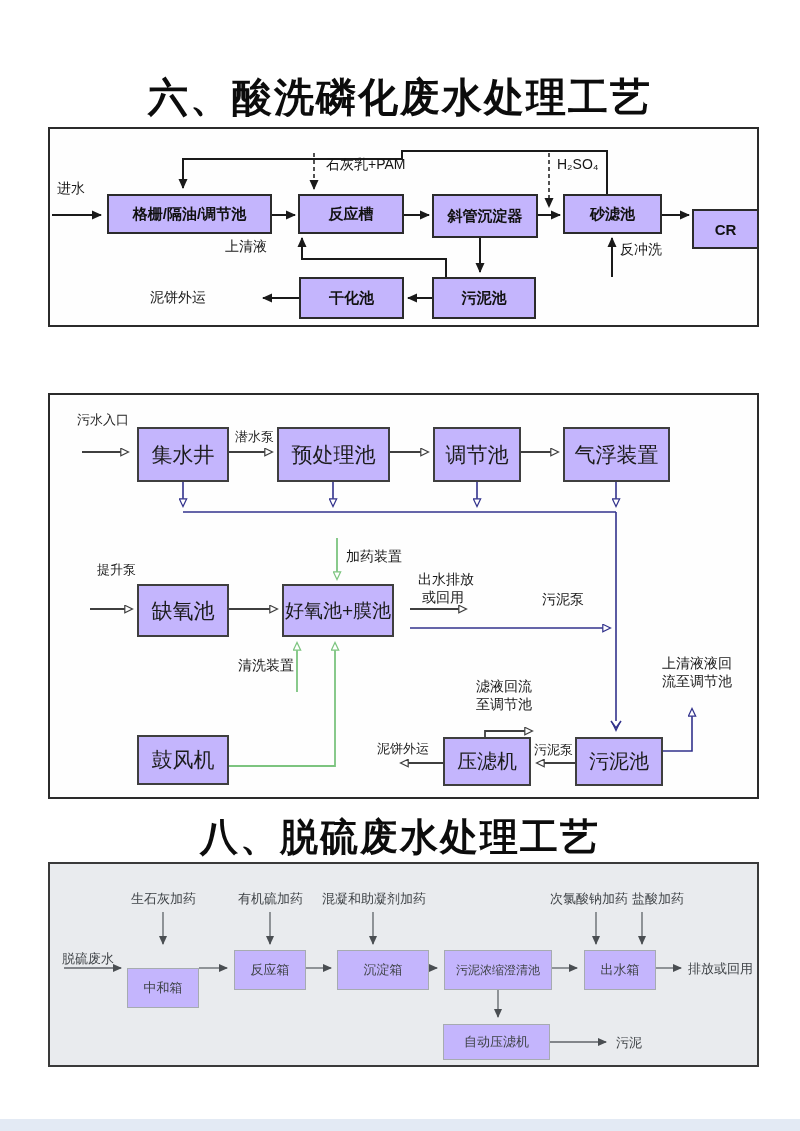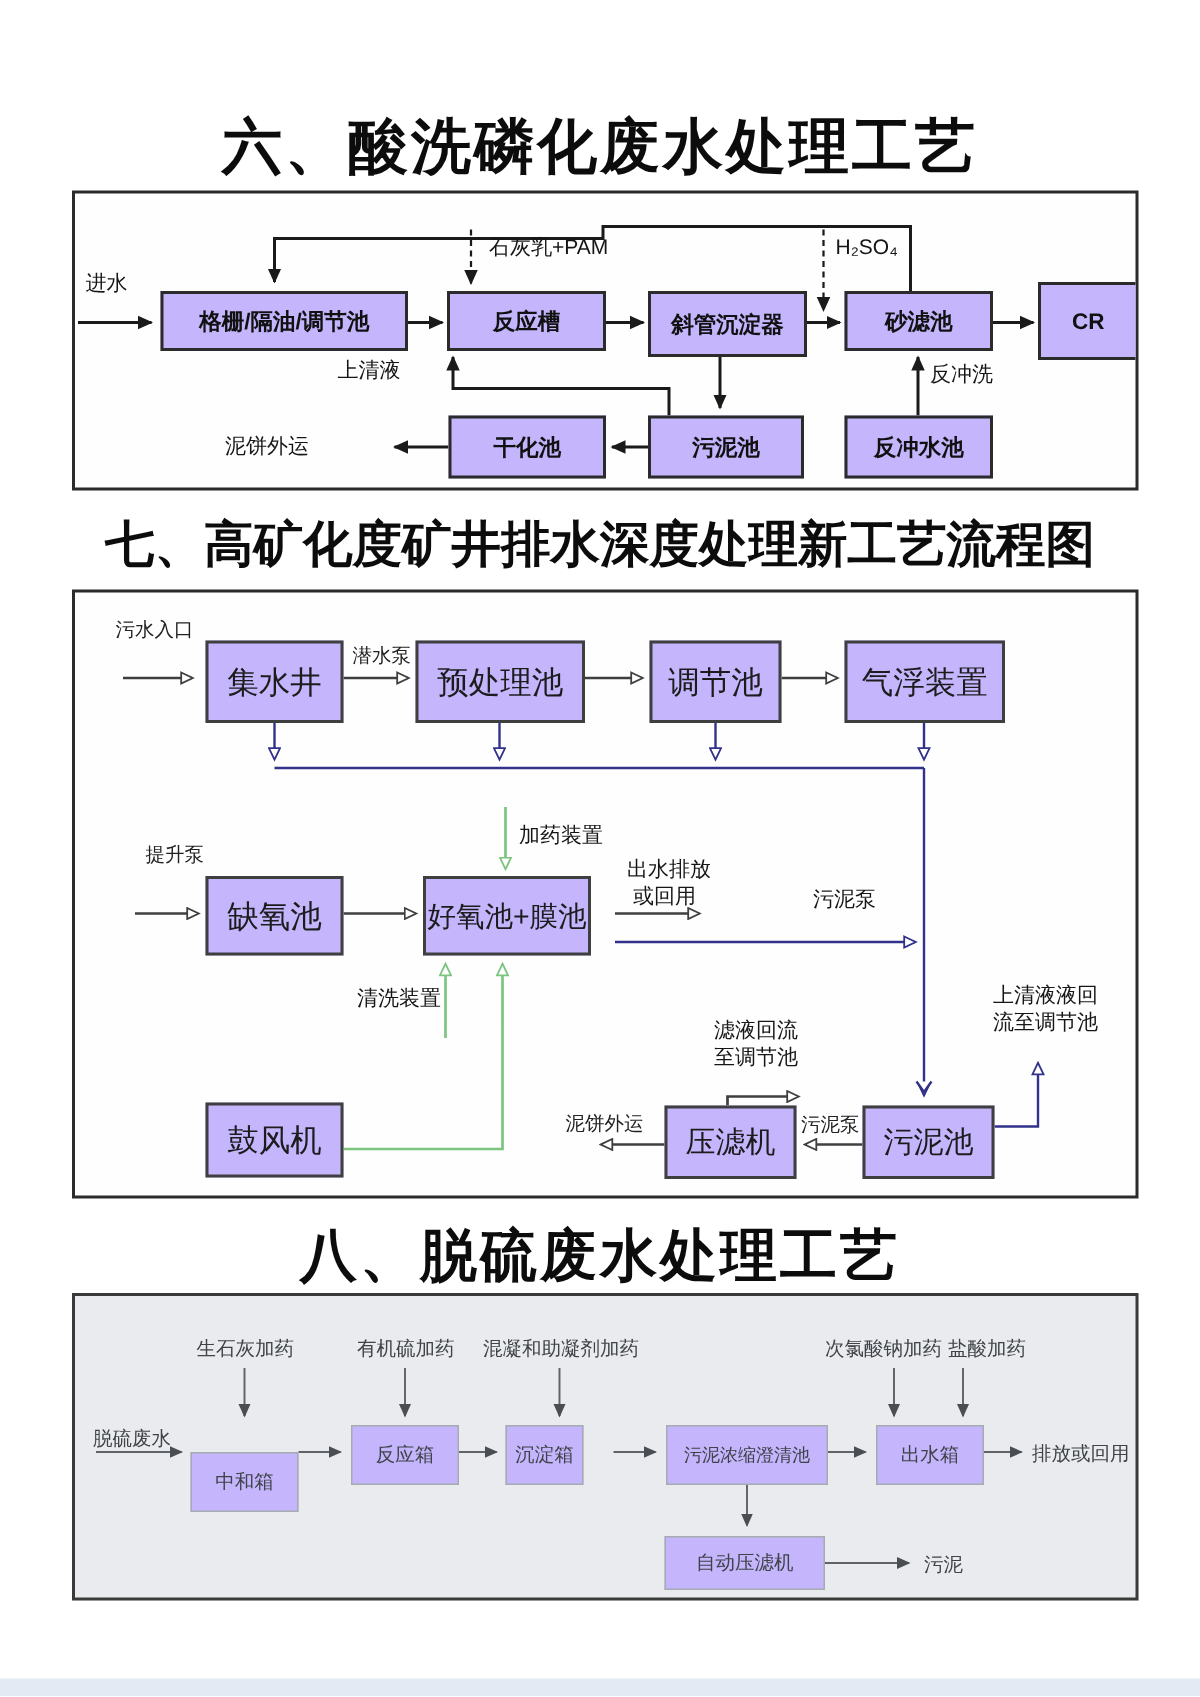--- a/index.html
+++ b/index.html
@@ -53,33 +53,31 @@
       </g>
       <g stroke="#1a1a1a" stroke-width="1.5" fill="none" stroke-dasharray="4 3">
         <path d="M264,24 V60" marker-end="url(#m1b)"></path>
         <path d="M499,24 V78" marker-end="url(#m1b)"></path>
       </g>
     </svg>
     <div class="box" style="left:57px;top:65px;width:165px;height:40px">格栅/隔油/调节池</div>
     <div class="box" style="left:248px;top:65px;width:106px;height:40px">反应槽</div>
     <div class="box" style="left:382px;top:65px;width:106px;height:44px">斜管沉淀器</div>
     <div class="box" style="left:513px;top:65px;width:99px;height:40px">砂滤池</div>
-    <div class="box" style="left:642px;top:59px;width:65px;height:52px;border-right:none">CR</div>
+    <div class="box" style="left:642px;top:80px;width:65px;height:40px;border-right:none">CR</div>
     <div class="box" style="left:249px;top:148px;width:105px;height:42px">干化池</div>
     <div class="box" style="left:382px;top:148px;width:104px;height:42px">污泥池</div>
-    <div class="box" style="left:513px;top:148px;width:99px;height:42px">反冲水池</div>
     <div class="lbl big" style="left:7px;top:51px">进水</div>
     <div class="lbl big" style="left:276px;top:27px">石灰乳+PAM</div>
     <div class="lbl big" style="left:507px;top:27px">H₂SO₄</div>
     <div class="lbl big" style="left:175px;top:109px">上清液</div>
     <div class="lbl big" style="left:100px;top:160px">泥饼外运</div>
     <div class="lbl big" style="left:570px;top:112px">反冲洗</div>
   </div>
 
-  <div class="title t2">七、高矿化度矿井排水深度处理新工艺流程图</div>
 
   <div class="flow" style="left:48px;top:393px;width:707px;height:402px">
     <svg class="wires" viewBox="0 0 707 402">
       <defs>
         <marker id="m2o" markerUnits="userSpaceOnUse" markerWidth="10" markerHeight="9" refX="8" refY="4.5" orient="auto">
           <path d="M0.8,0.8 L8.5,4.5 L0.8,8.2 z" fill="#ffffff" stroke="#3f3f3f" stroke-width="1.2"></path>
         </marker>
         <marker id="m2n" markerUnits="userSpaceOnUse" markerWidth="10" markerHeight="9" refX="8" refY="4.5" orient="auto">
           <path d="M0.8,0.8 L8.5,4.5 L0.8,8.2 z" fill="#ffffff" stroke="#32328c" stroke-width="1.2"></path>
         </marker>
@@ -161,21 +159,21 @@
         <path d="M256,104 H281" marker-end="url(#m3f)"></path>
         <path d="M359,104 H387" marker-end="url(#m3f)"></path>
         <path d="M502,104 H527" marker-end="url(#m3f)"></path>
         <path d="M606,104 H631" marker-end="url(#m3f)"></path>
         <path d="M448,126 V153" marker-end="url(#m3f)"></path>
         <path d="M500,178 H556" marker-end="url(#m3f)"></path>
       </g>
     </svg>
     <div class="box box3" style="left:77px;top:104px;width:72px;height:40px">中和箱</div>
     <div class="box box3" style="left:184px;top:86px;width:72px;height:40px">反应箱</div>
-    <div class="box box3" style="left:287px;top:86px;width:52px;height:40px">沉淀箱</div>
+    <div class="box box3" style="left:287px;top:86px;width:92px;height:40px">沉淀箱</div>
     <div class="box box3" style="left:394px;top:86px;width:108px;height:40px;font-size:12px">污泥浓缩澄清池</div>
     <div class="box box3" style="left:534px;top:86px;width:72px;height:40px">出水箱</div>
     <div class="box box3" style="left:393px;top:160px;width:107px;height:36px">自动压滤机</div>
     <div class="lbl lbl3" style="left:81px;top:26px">生石灰加药</div>
     <div class="lbl lbl3" style="left:188px;top:26px">有机硫加药</div>
     <div class="lbl lbl3" style="left:272px;top:26px">混凝和助凝剂加药</div>
     <div class="lbl lbl3" style="left:500px;top:26px">次氯酸钠加药</div>
     <div class="lbl lbl3" style="left:582px;top:26px">盐酸加药</div>
     <div class="lbl lbl3" style="left:12px;top:86px">脱硫废水</div>
     <div class="lbl lbl3" style="left:638px;top:96px">排放或回用</div>

